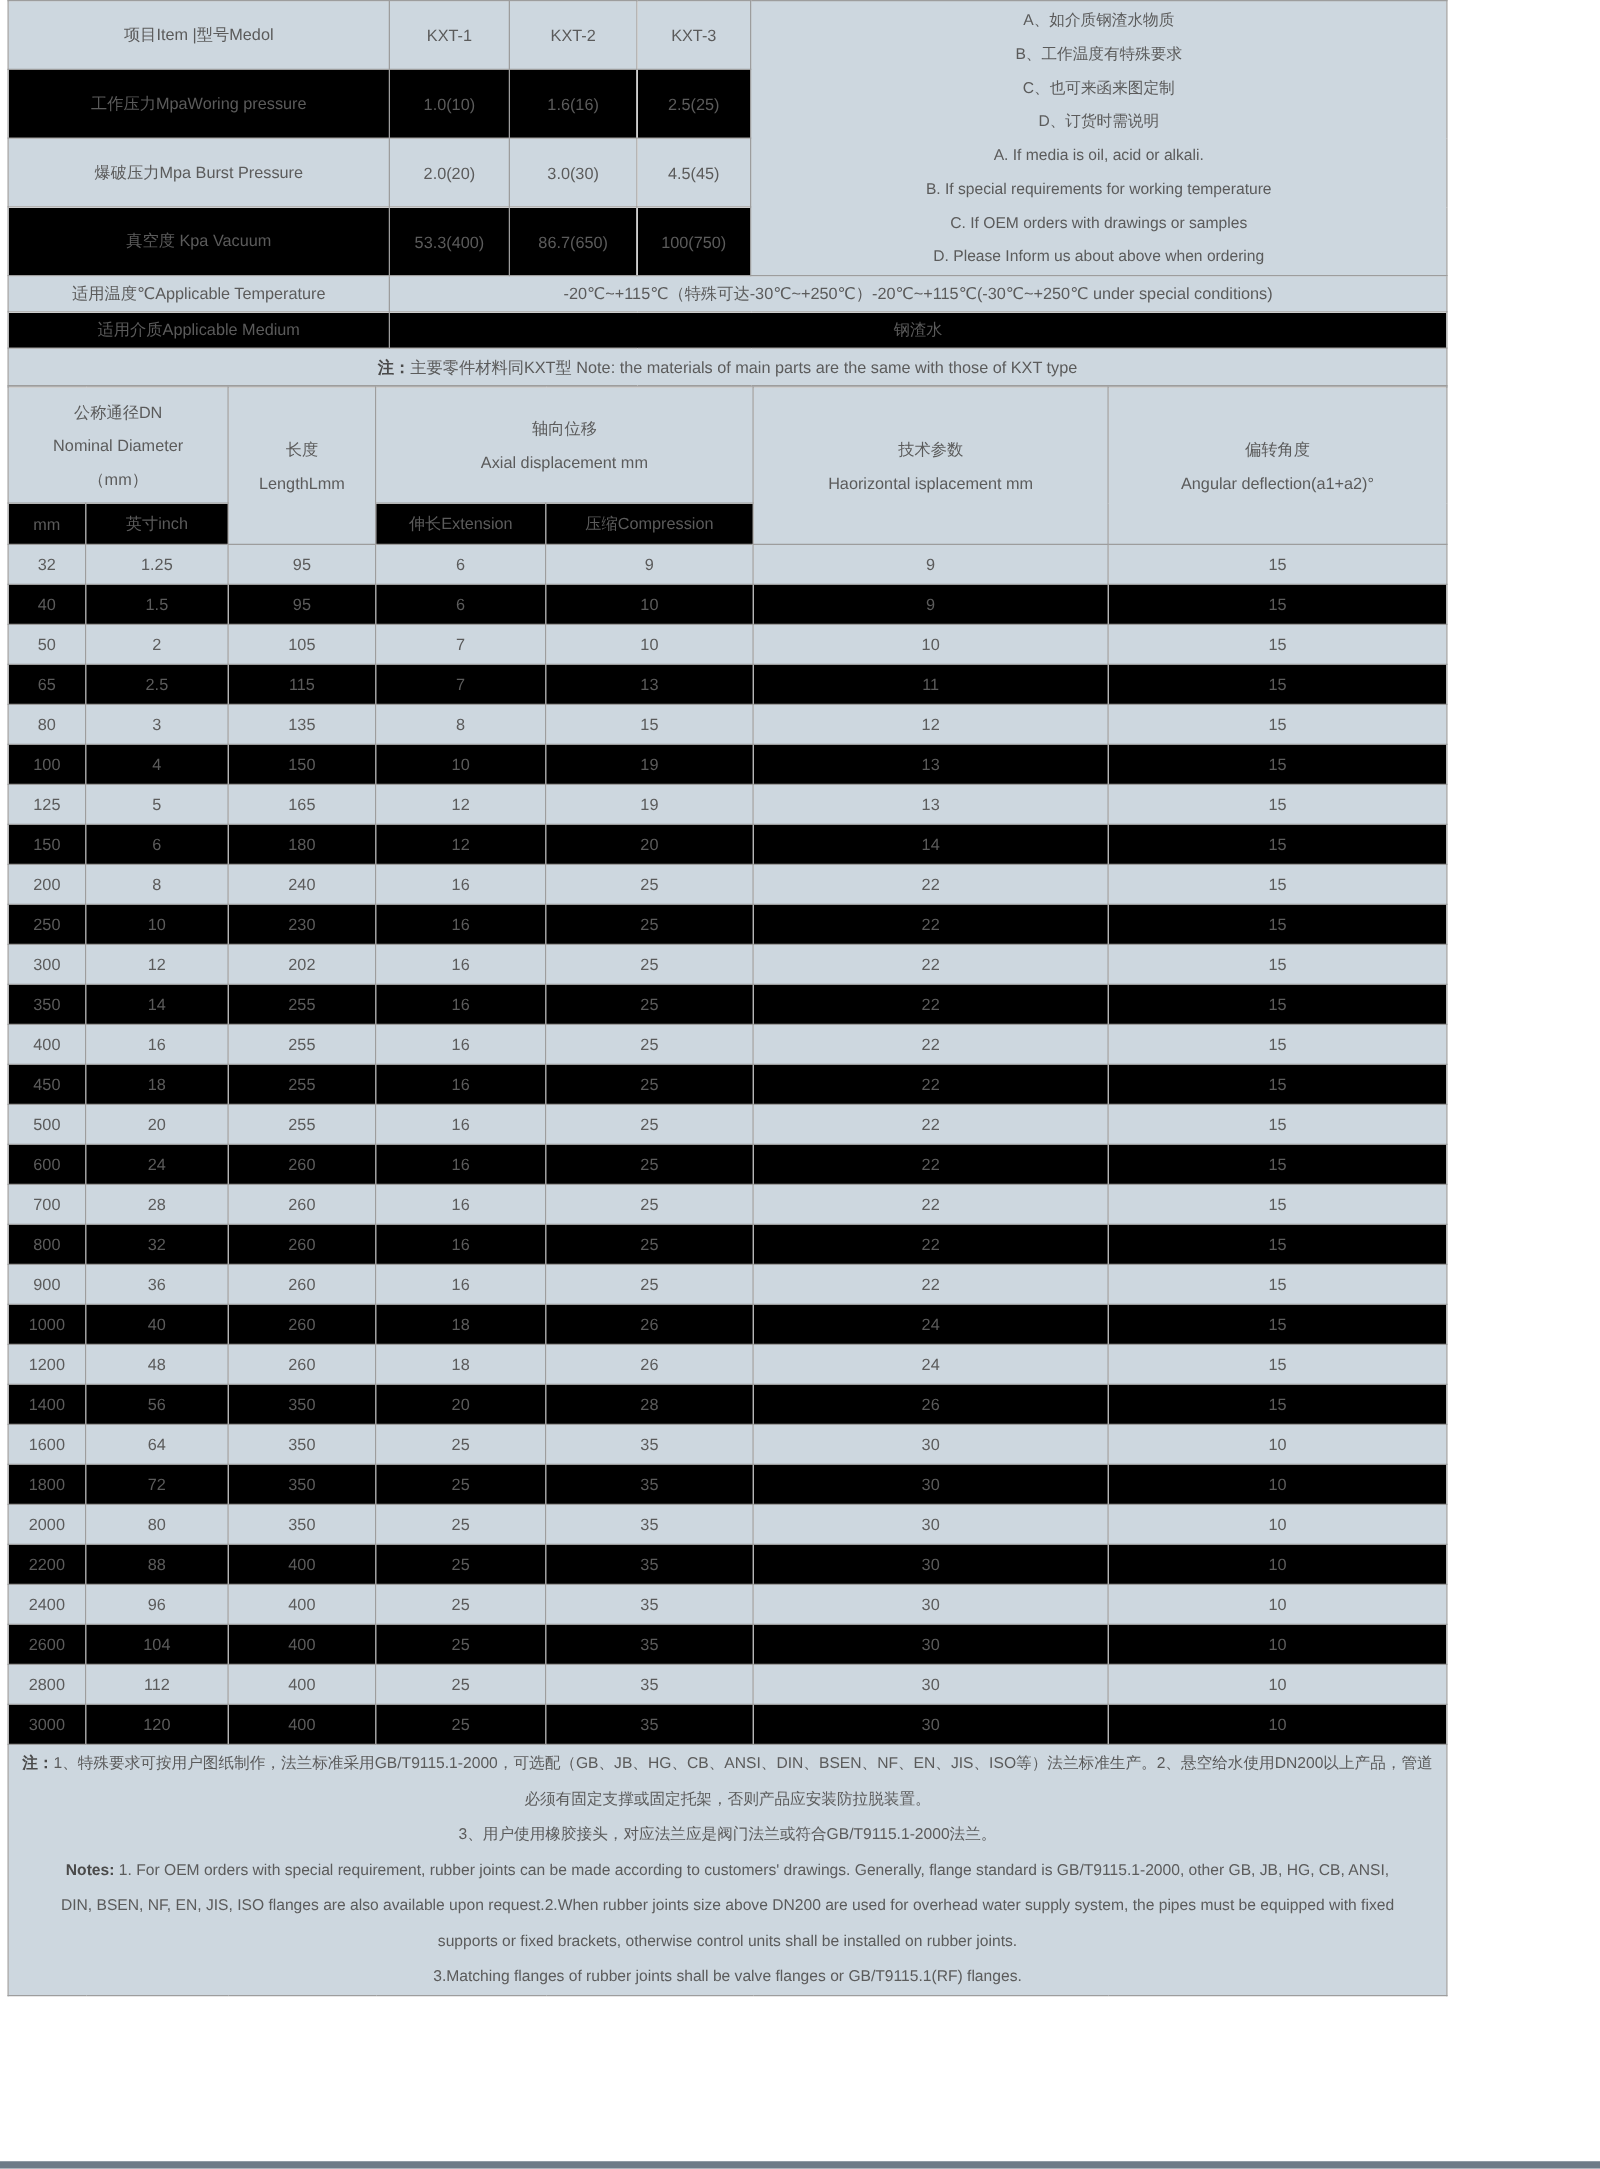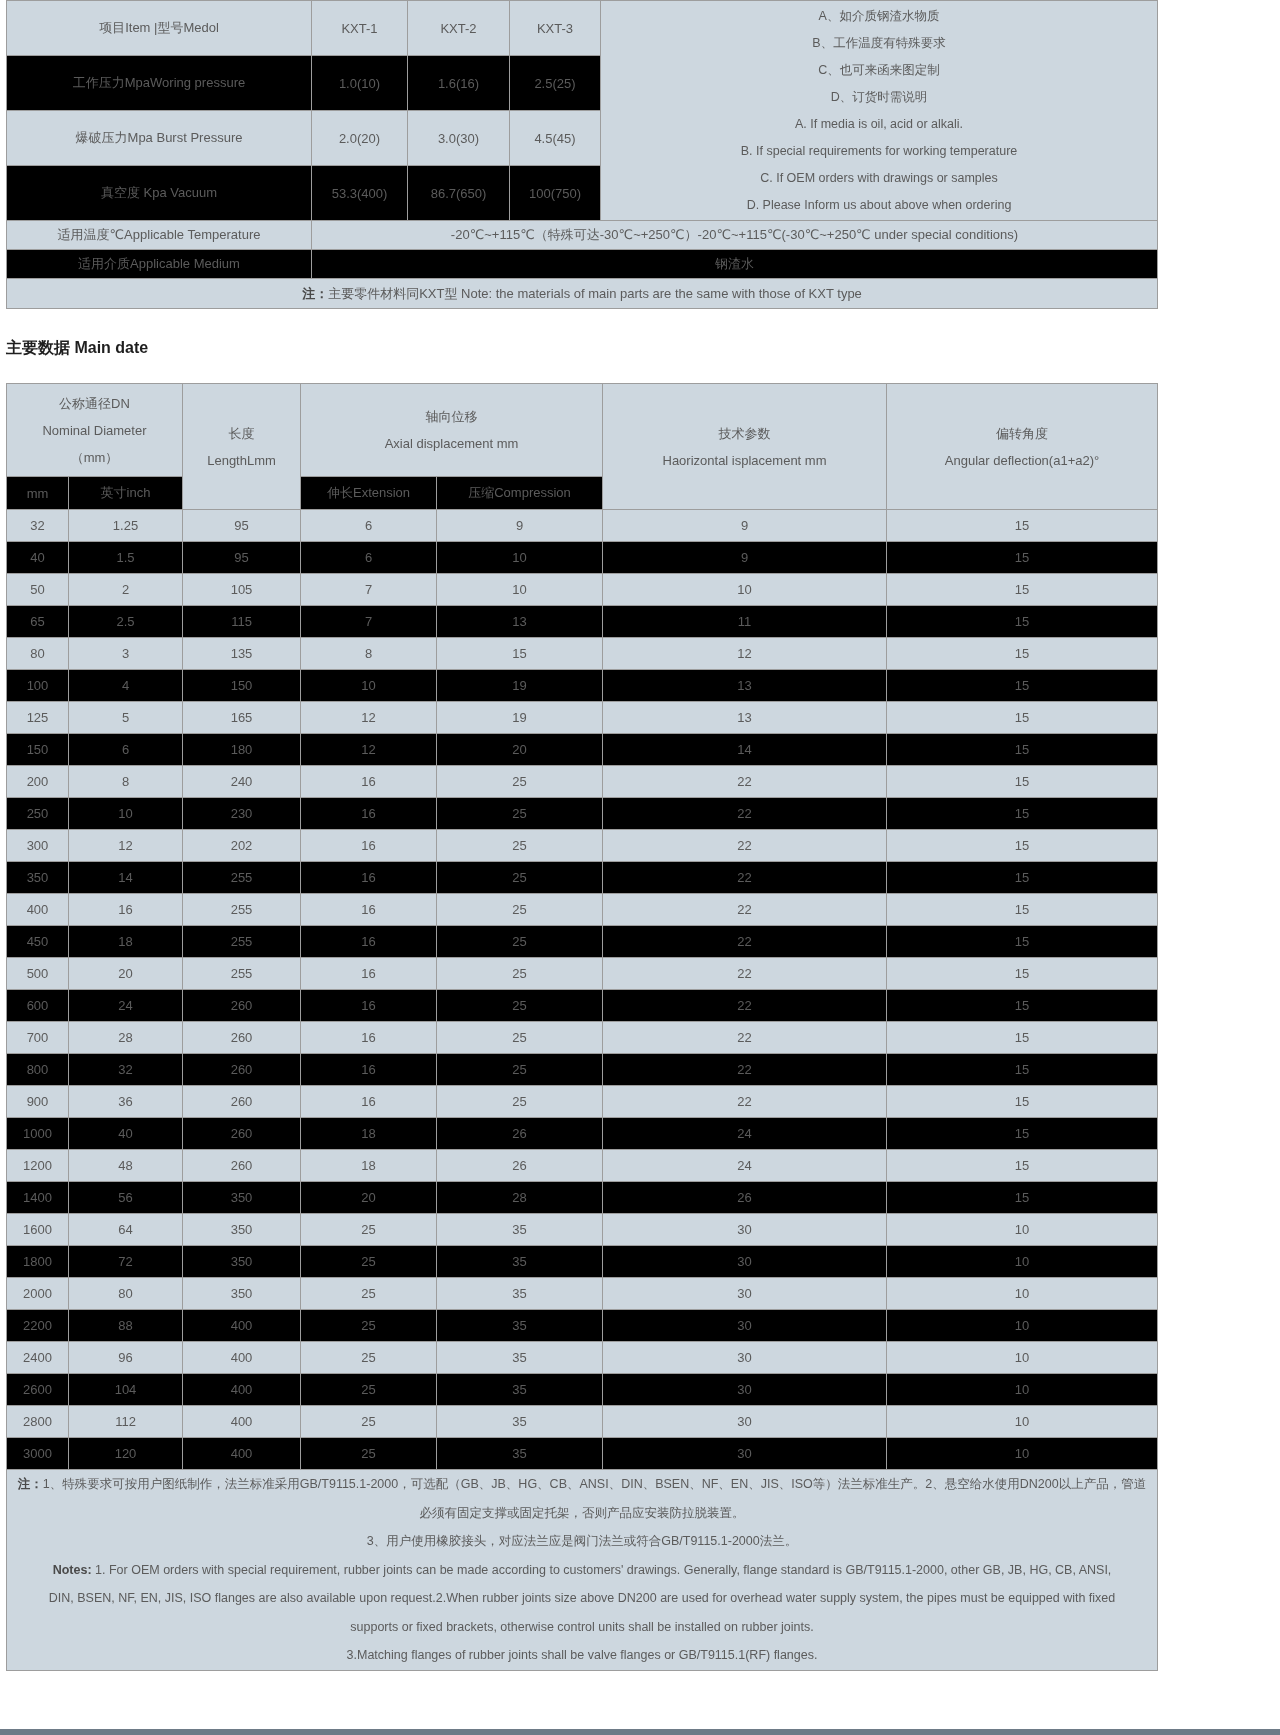--- a/index.html
+++ b/index.html
@@ -98,21 +98,20 @@
         <td colspan="4">钢渣水</td>
       </tr>
       <tr class="r29 blue">
         <td colspan="5">
           <span class="bold">注：</span><span>主要零件材料同KXT型 Note: the materials of main parts are the same with those of KXT type</span>
         </td>
       </tr>
     </tbody>
   </table>
 
-  <div class="section-title title2">主要数据 Main date</div>
 
   <table>
     <colgroup>
       <col style="width:62px">
         <col style="width:114px">
         <col style="width:118px">
         <col style="width:136px">
         <col style="width:166px">
         <col style="width:284px">
         <col style="width:271px">

